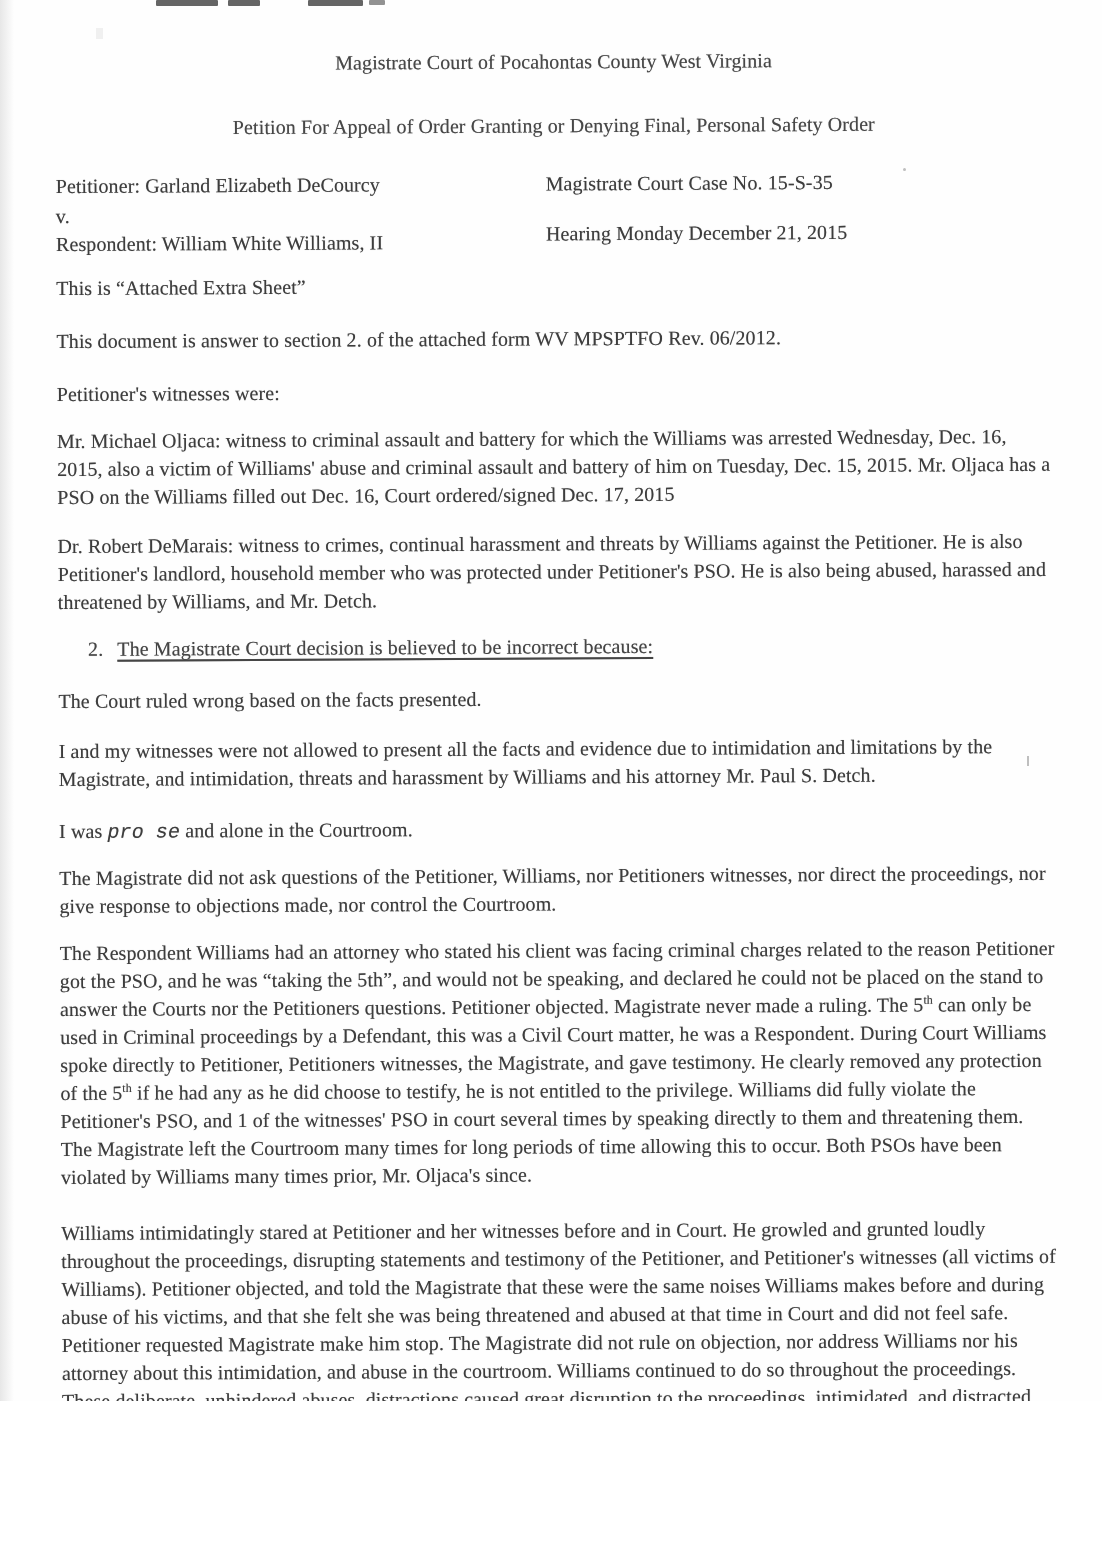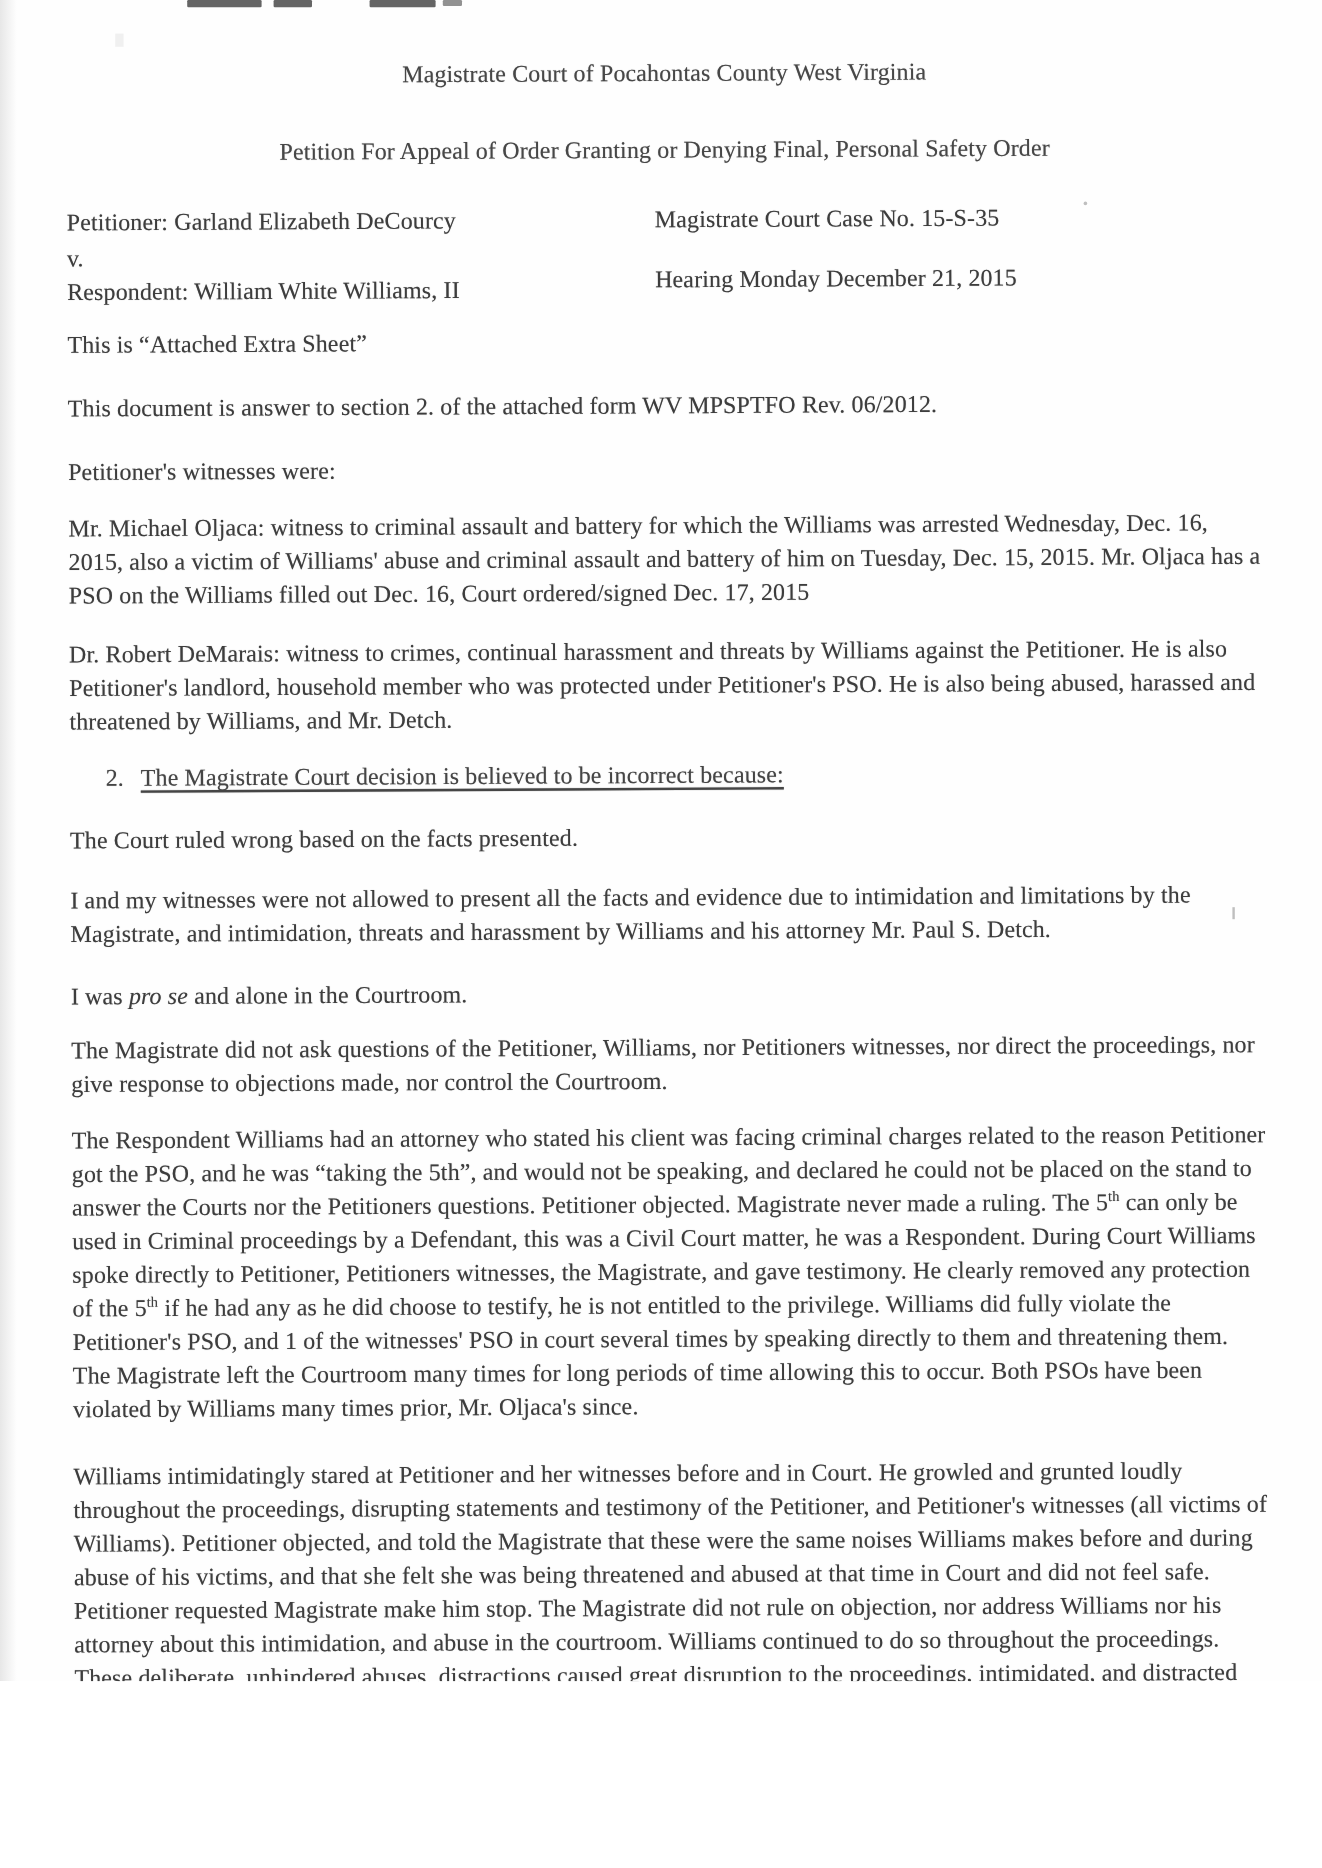--- a/index.html
+++ b/index.html
@@ -91,21 +91,21 @@
   .mt-25 { margin-top: 25px; }
   .mt-28 { margin-top: 28px; }
 
   .section-heading { margin-top: 19px; padding-left: 30px; color: #454545; }
   .section-number { display: inline-block; margin-right: 14px; }
   .heading-text {
     text-decoration: underline;
     text-underline-offset: 4px;
     text-decoration-thickness: 1.5px;
   }
-  .it { font-style: italic; }
+  .it { font-style: italic; font-family: Liberation Mono, monospace; }
   .sup { vertical-align: super; font-size: 0.6em; line-height: 0; }
 
   .page-number-wrap {
     margin-top: 20px;
     text-align: center;
   }
   .page-number-circle {
     display: inline-block;
     width: 26px;
     height: 26px;

